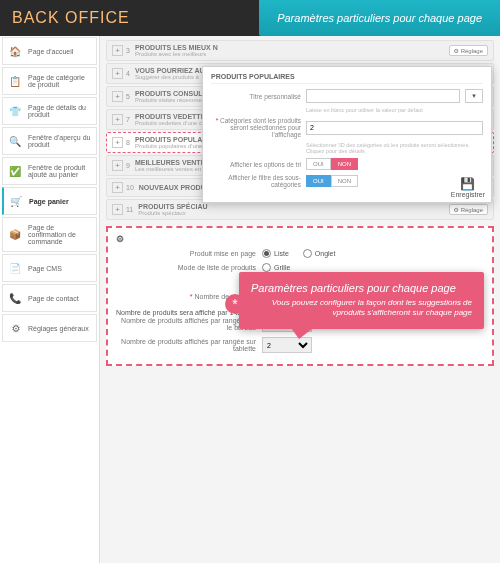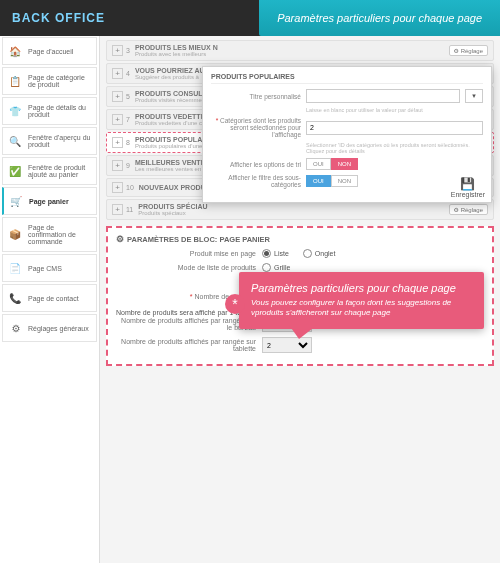--- a/index.html
+++ b/index.html
@@ -1,18 +1,18 @@
 <!DOCTYPE html>
 <html><head>
 <meta charset="utf-8">
 <style>
 *{box-sizing:border-box;margin:0;padding:0;font-family:Arial,Helvetica,sans-serif;}
 body{width:500px;height:563px;background:#f4f4f4;overflow:hidden;position:relative;font-size:8px;color:#555;}
 .header{background:#2a2a2a;height:36px;display:flex;align-items:center;padding:0 12px;position:relative;}
-.header .title{color:#7dd3fc;font-size:12px;font-weight:700;letter-spacing:1px;}
+.header .title{color:#fdba74;font-size:16px;font-weight:400;letter-spacing:1px;}
 .header-banner{position:absolute;right:0;top:0;height:36px;background:linear-gradient(#1fb5c7,#15a0b0);color:#fff;font-style:italic;font-size:11px;padding:0 18px;display:flex;align-items:center;border-radius:0 0 0 2px;}
 .wrap{display:flex;height:calc(100% - 36px);}
 .sidebar{width:100px;background:#fff;border-right:1px solid #ddd;display:flex;flex-direction:column;}
 .sidebar-item{display:flex;align-items:center;gap:4px;padding:6px 5px;border:1px solid #e4e4e4;margin:1px 2px;font-size:7px;color:#666;cursor:pointer;background:#fff;}
 .sidebar-item.active{background:#fff;border-left:2px solid #1fb5c7;font-weight:bold;color:#333;}
 .sidebar-item .ico{width:16px;height:14px;flex-shrink:0;display:flex;align-items:center;justify-content:center;font-size:10px;}
 .main{flex:1;padding:4px 6px;overflow:hidden;position:relative;}
 .row{display:flex;align-items:center;background:#f0f0f0;border:1px solid #e0e0e0;margin-bottom:2px;padding:3px 5px;font-size:7px;color:#888;border-radius:2px;}
 .row .plus{width:11px;height:11px;border:1px solid #ccc;display:flex;align-items:center;justify-content:center;margin-right:3px;color:#888;font-size:8px;}
 .row .num{margin-right:5px;color:#999;}
@@ -34,21 +34,21 @@
 .frow .note{font-size:5.5px;color:#bbb;flex:1;}
 .segbtn{display:flex;}
 .segbtn span{padding:2px 6px;border:1px solid #ccc;font-size:6px;}
 .segbtn .on{background:#e85b7b;color:#fff;border-color:#e85b7b;}
 .segbtn .off{background:#fff;color:#888;}
 .popup .save{position:absolute;right:6px;bottom:4px;font-size:7px;color:#555;text-align:center;}
 .popup .save .ico{font-size:12px;display:block;}
 
 .callout{position:absolute;right:16px;top:236px;width:245px;background:#e85b7b;color:#fff;padding:10px 12px;border-radius:2px;z-index:6;box-shadow:0 2px 8px rgba(0,0,0,.3);}
 .callout h3{font-style:italic;font-size:11px;margin-bottom:4px;font-weight:normal;}
-.callout p{font-size:8px;font-style:italic;line-height:1.3;}
+.callout p{font-size:8px;font-style:italic;line-height:1.3;text-align:right;}
 .callout .star{position:absolute;left:-14px;top:22px;width:20px;height:20px;background:#e85b7b;border-radius:50%;color:#fff;display:flex;align-items:center;justify-content:center;font-size:14px;}
 .callout .tail{position:absolute;bottom:-10px;left:50px;width:0;height:0;border-left:10px solid transparent;border-right:18px solid transparent;border-top:14px solid #e85b7b;}
 
 .panel{border:2px dashed #e85b7b;background:#fff;margin-top:6px;padding:6px 8px;font-size:7px;}
 .panel h4{font-size:7.5px;color:#666;margin-bottom:5px;display:flex;align-items:center;gap:3px;}
 .panel h4 .gear{font-size:9px;}
 .prow{display:flex;align-items:center;margin-bottom:5px;gap:6px;}
 .prow label{width:140px;text-align:right;font-size:7px;color:#777;}
 .prow .req{color:#d33;}
 .prow input[type=text]{width:150px;border:1px solid #ccc;height:16px;padding:0 4px;font-size:7px;}
@@ -156,21 +156,20 @@
     <div class="row">
         <span class="plus">+</span>
         <span class="num">11</span>
         <div class="txt"><b>PRODUITS SPÉCIAU</b><span>Produits spéciaux</span></div>
         <span class="reglage">⚙ <span>Réglage</span></span>
       </div>
 
     <div class="panel">
       <h4>
           <span class="gear">⚙</span>
-          <span>PARAMÈTRES DE BLOC: PAGE PANIER</span>
         </h4>
       <div class="prow">
         <label>Produit mise en page</label>
         <span class="radio">
             <span class="dot ck"></span>
             <span>Liste</span>
           </span>
         <span class="radio">
             <span class="dot"></span>
             <span>Onglet</span>

